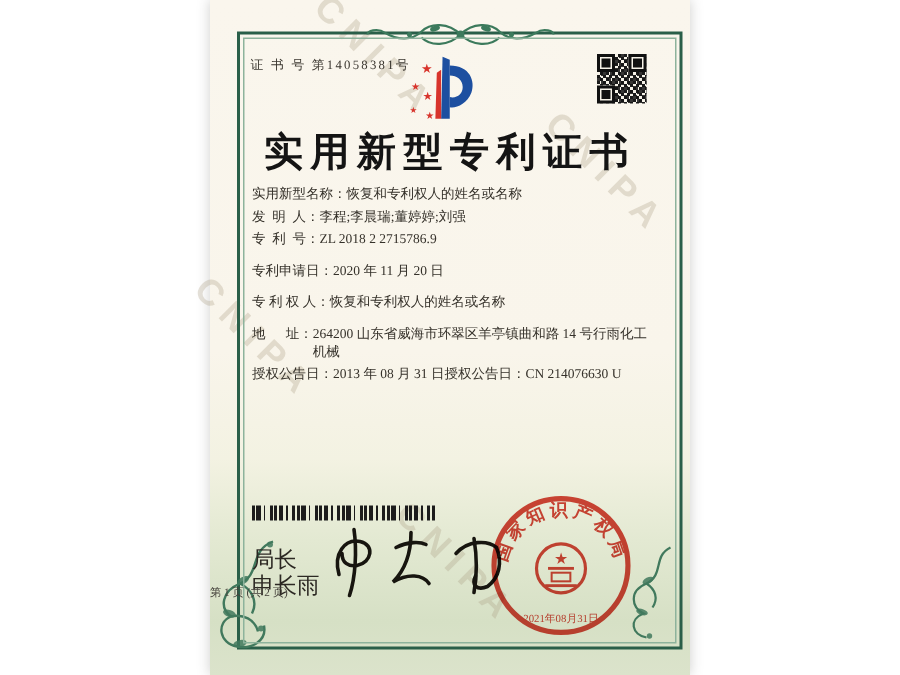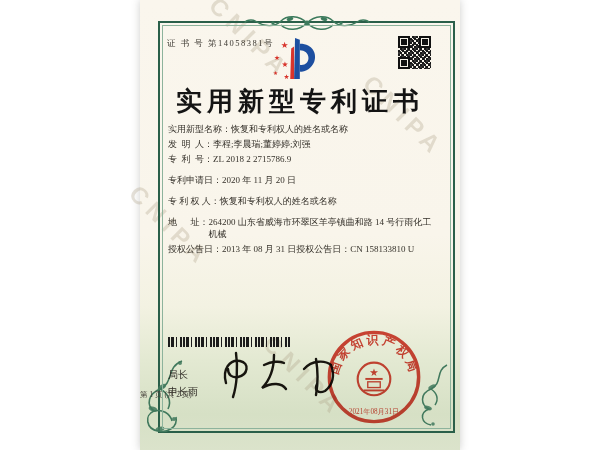--- a/index.html
+++ b/index.html
@@ -35,21 +35,21 @@
   .row2{display:flex;}
   .row2 .pair{display:flex;}
   
   .legal{position:absolute;left:28px;top:252px;width:266px;font-size:8.4px;line-height:1.72;
          text-align:justify;color:#3a352d;}
   .legal p{margin:0;text-indent:2em;}
   
   .barcode{position:absolute;left:28px;top:337px;width:122px;height:10px;background:
      repeating-linear-gradient(90deg,#1c1c1c 0 2px,transparent 2px 3px,#1c1c1c 3px 6px,transparent 6px 8px,
      #1c1c1c 8px 9px,transparent 9px 12px,#1c1c1c 12px 14px,transparent 14px 15px);}
-  .signer{position:absolute;left:28px;top:366px;font-size:10px;line-height:17px;color:#2c2823;}
+  .signer{position:absolute;left:28px;top:366px;font-size:15px;line-height:17px;color:#2c2823;}
   .signature{position:absolute;left:72px;top:347px;width:132px;height:56px;}
   
   .seal{position:absolute;left:186px;top:329px;width:96px;height:96px;opacity:.93;mix-blend-mode:multiply;z-index:5;}
   .pageinfo{position:absolute;left:0;right:0;top:390px;text-align:left;font-size:7.5px;color:#44403a;}
   .contbox{position:absolute;left:50%;top:431px;transform:translateX(-50%);border:1px solid #5a564e;
            background:#fffdf6;padding:1px 10px;font-size:7.5px;white-space:nowrap;color:#35312a;z-index:6;}
   
   .orn-top{position:absolute;left:50%;top:-10px;transform:translateX(-50%);}
   .orn-bl{position:absolute;left:-22px;bottom:-8px;}
   .orn-br{position:absolute;right:2px;bottom:2px;}
@@ -156,21 +156,21 @@
         <span class="lbl">地      址：</span>
         <span class="val">264200 山东省威海市环翠区羊亭镇曲和路 14 号行雨化工机械</span>
       </div>
       <div class="row2">
         <span class="pair">
           <span class="lbl">授权公告日：</span>
           <span>2013 年 08 月 31 日</span>
         </span>
         <span class="pair">
           <span class="lbl">授权公告日：</span>
-          <span>CN 158133810 U</span>
+          <span>CN 214076630 U</span>
         </span>
       </div>
     </div>
 
 
     <div class="barcode"></div>
 
     <div class="signer">
       <div>局长</div>
       <div>申长雨</div>

